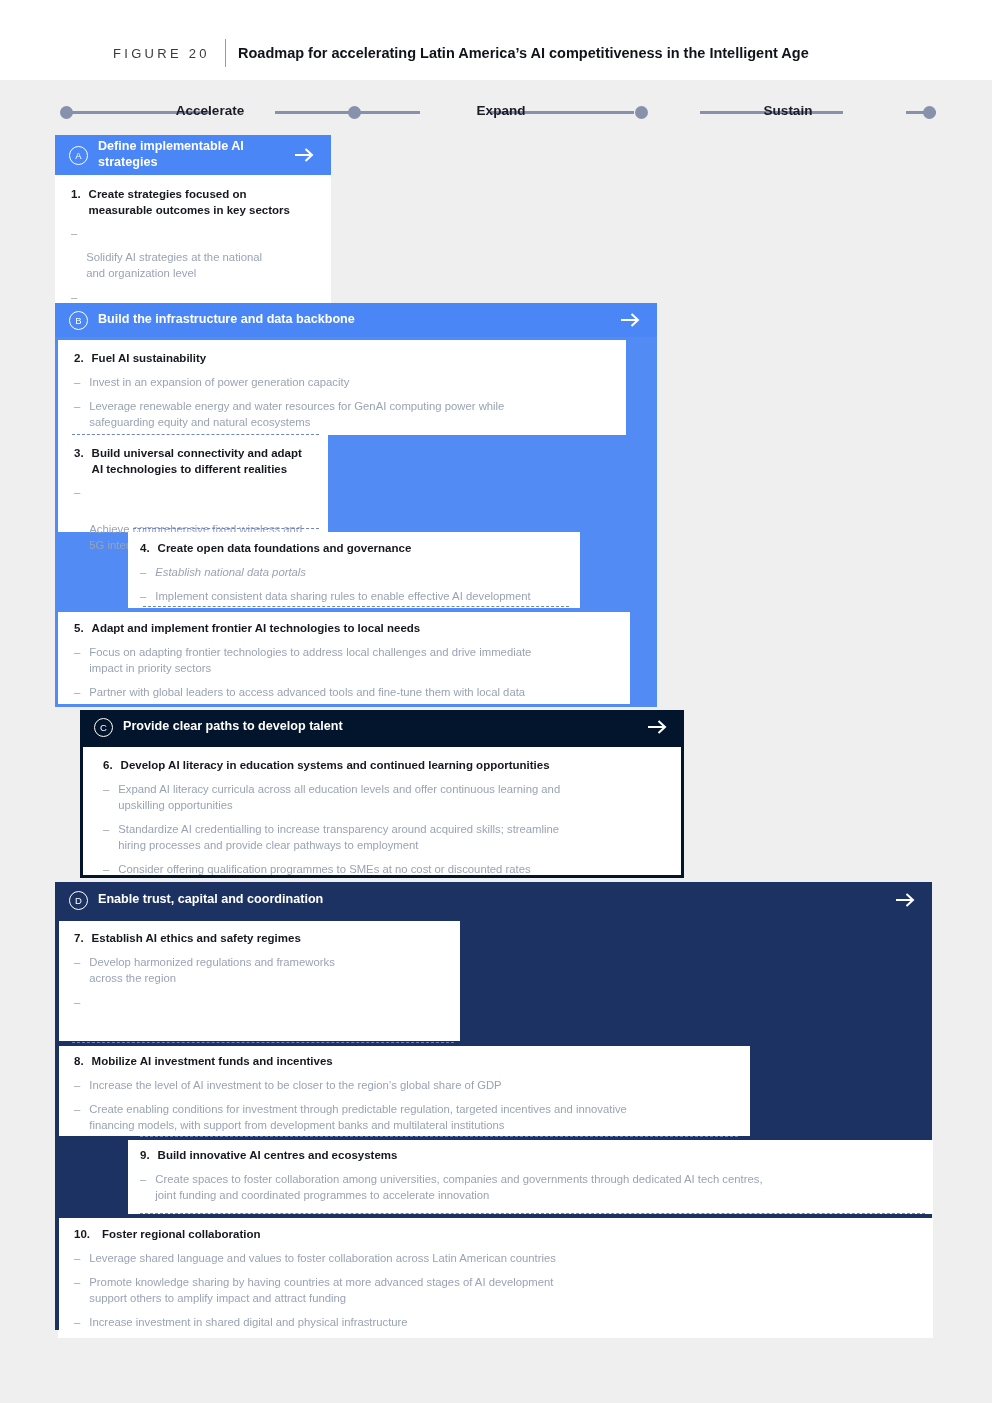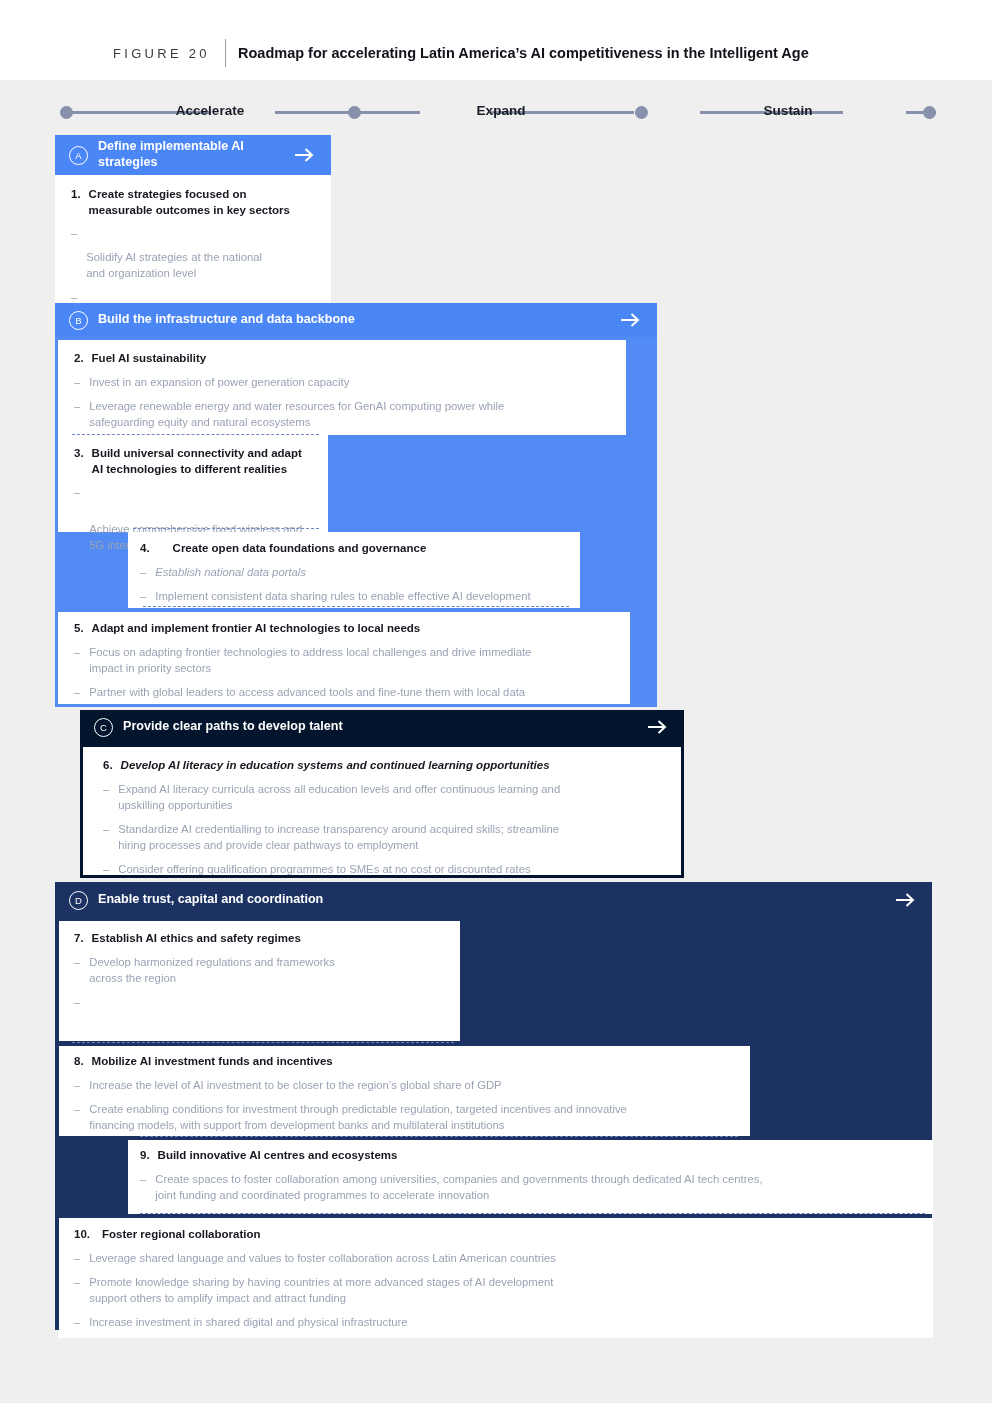--- a/index.html
+++ b/index.html
@@ -273,21 +273,21 @@
       <span style="white-space:pre-line;margin-top:37px;">Achieve comprehensive fixed wireless and
 5G internet access, including in rural areas</span>
     </div>
   </div>
 
   <div class="dashsep" style="left:133px; top:528px; width:186px; z-index:3;"></div>
 
   <div class="card" style="left:128px; top:532px; width:452px; height:76px; padding-top:9px; padding-left:12px; z-index:2;">
     <div class="item-head">
       <span class="num">4.</span>
-      <span style="white-space:pre-line;margin-left:15px;">Create open data foundations and governance</span>
+      <span style="white-space:pre-line;">Create open data foundations and governance</span>
     </div>
     <div class="bullet">
       <span class="dash">–</span>
       <span style="white-space:pre-line;font-style:italic;">Establish national data portals</span>
     </div>
     <div class="bullet">
       <span class="dash">–</span>
       <span style="white-space:pre-line;">Implement consistent data sharing rules to enable effective AI development</span>
     </div>
   </div>
@@ -316,21 +316,21 @@
     <div class="badge">C</div>
     <div class="sec-title">Provide clear paths to develop talent</div>
     <svg class="arrow-icon" viewBox="0 0 22 18">
       <path d="M2 9 H18 M12.5 3 L19 9 L12.5 15" stroke="#fff" stroke-width="2" fill="none"></path>
     </svg>
   </div>
 
   <div class="card" style="left:83px; top:747px; width:598px; height:128px; padding-top:11px; padding-left:20px; z-index:5;">
     <div class="item-head">
       <span class="num">6.</span>
-      <span style="white-space:pre-line;font-style:italic;">Develop AI literacy in education systems and continued learning opportunities</span>
+      <span style="white-space:pre-line;">Develop AI literacy in education systems and continued learning opportunities</span>
     </div>
     <div class="bullet">
       <span class="dash">–</span>
       <span style="white-space:pre-line;">Expand AI literacy curricula across all education levels and offer continuous learning and
 upskilling opportunities</span>
     </div>
     <div class="bullet">
       <span class="dash">–</span>
       <span style="white-space:pre-line;">Standardize AI credentialling to increase transparency around acquired skills; streamline
 hiring processes and provide clear pathways to employment</span>

